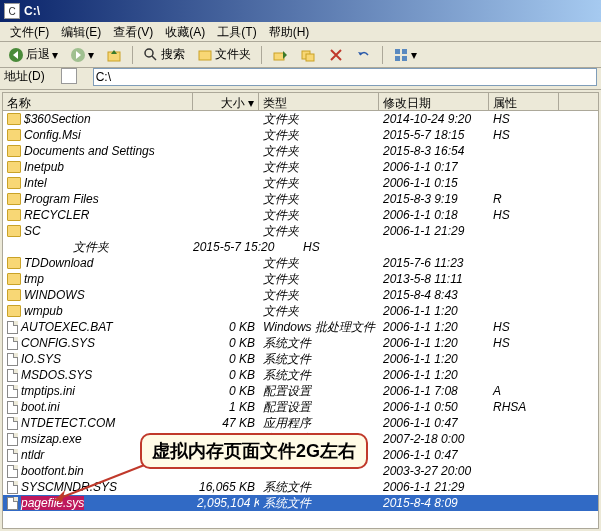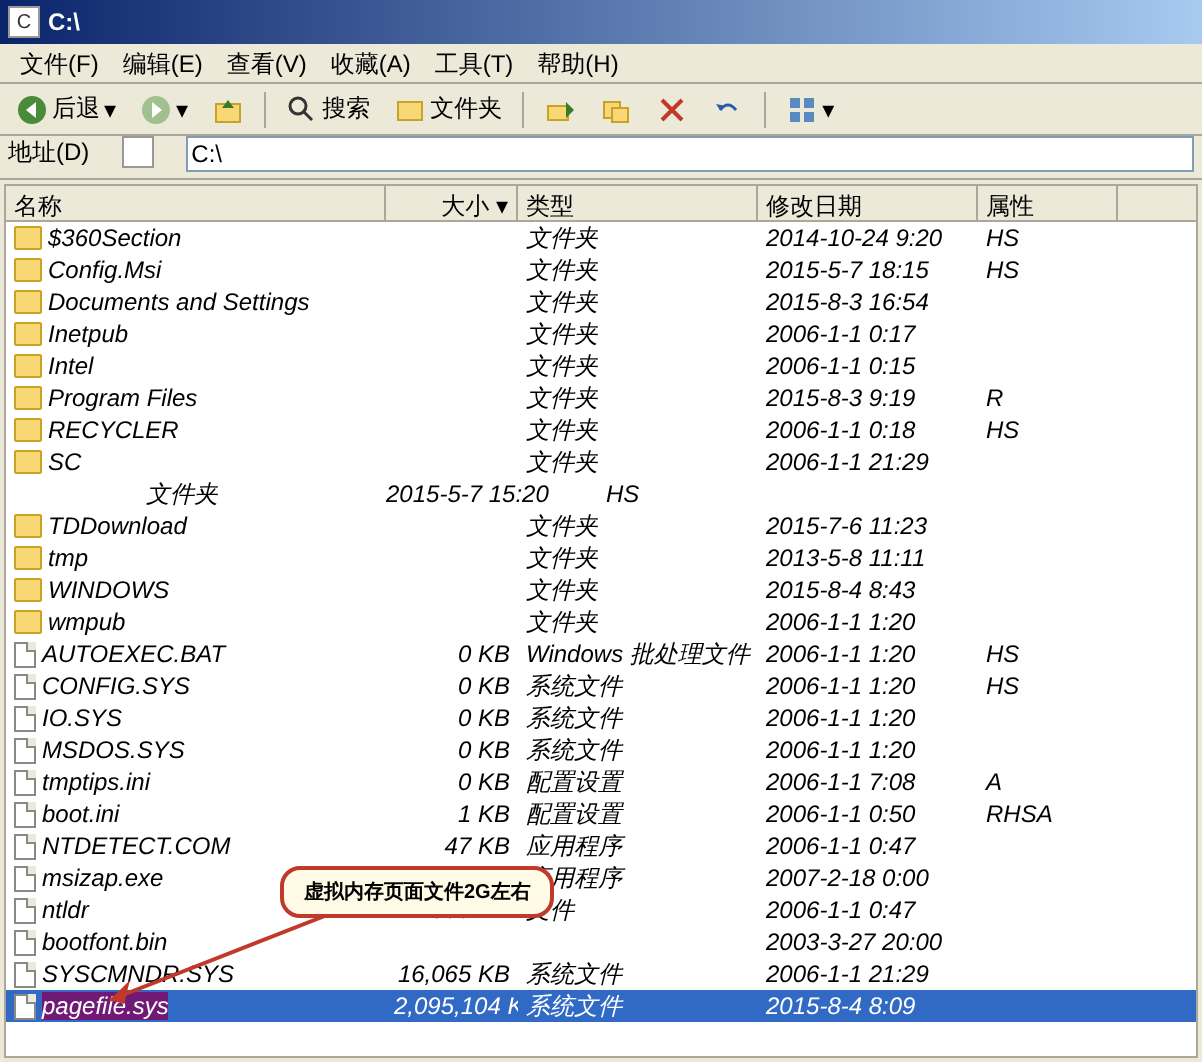--- a/index.html
+++ b/index.html
@@ -30,22 +30,22 @@
 .row .cell.name { width: 190px; display: flex; align-items: center; gap: 3px; }
 .row .cell.size { width: 66px; text-align: right; }
 .row .cell.type { width: 120px; }
 .row .cell.date { width: 110px; }
 .row .cell.attr { width: 70px; }
 .f-icon { width: 14px; height: 12px; display: inline-block; flex-shrink: 0; }
 .folder-ico { background: #f8d775; border: 1px solid #c9a227; border-radius: 1px; }
 .file-ico { background: #fff; border: 1px solid #888; position: relative; width: 11px; height: 13px; }
 .file-ico::after { content: ''; position: absolute; top: -1px; right: -1px; width: 4px; height: 4px; background: #ece9d8; border-left: 1px solid #888; border-bottom: 1px solid #888; }
 .row.selected { background: #316ac5; color: #fff; }
-.row.selected .cell.name .txt { background: #701a75; color: #fff; }
-.callout { position: absolute; left: 140px; top: 433px; background: #fffbe6; border: 2px solid #c0392b; border-radius: 10px; padding: 4px 10px; font-size: 10px; color: #000; font-weight: bold; z-index: 10; }
+.row.selected .cell.name .txt { background: #be185d; color: #fff; }
+.callout { position: absolute; left: 140px; top: 433px; background: #fffbe6; border: 2px solid #c0392b; border-radius: 10px; padding: 4px 10px; font-size: 18px; color: #000; font-weight: bold; z-index: 10; }
 svg.arrow { position: absolute; z-index: 9; }
 </style>
 </head>
 <body>
 
 <div class="titlebar">
   <span class="icon">C</span>
   <span class="titlebar-title">C:\</span>
 </div>
 

